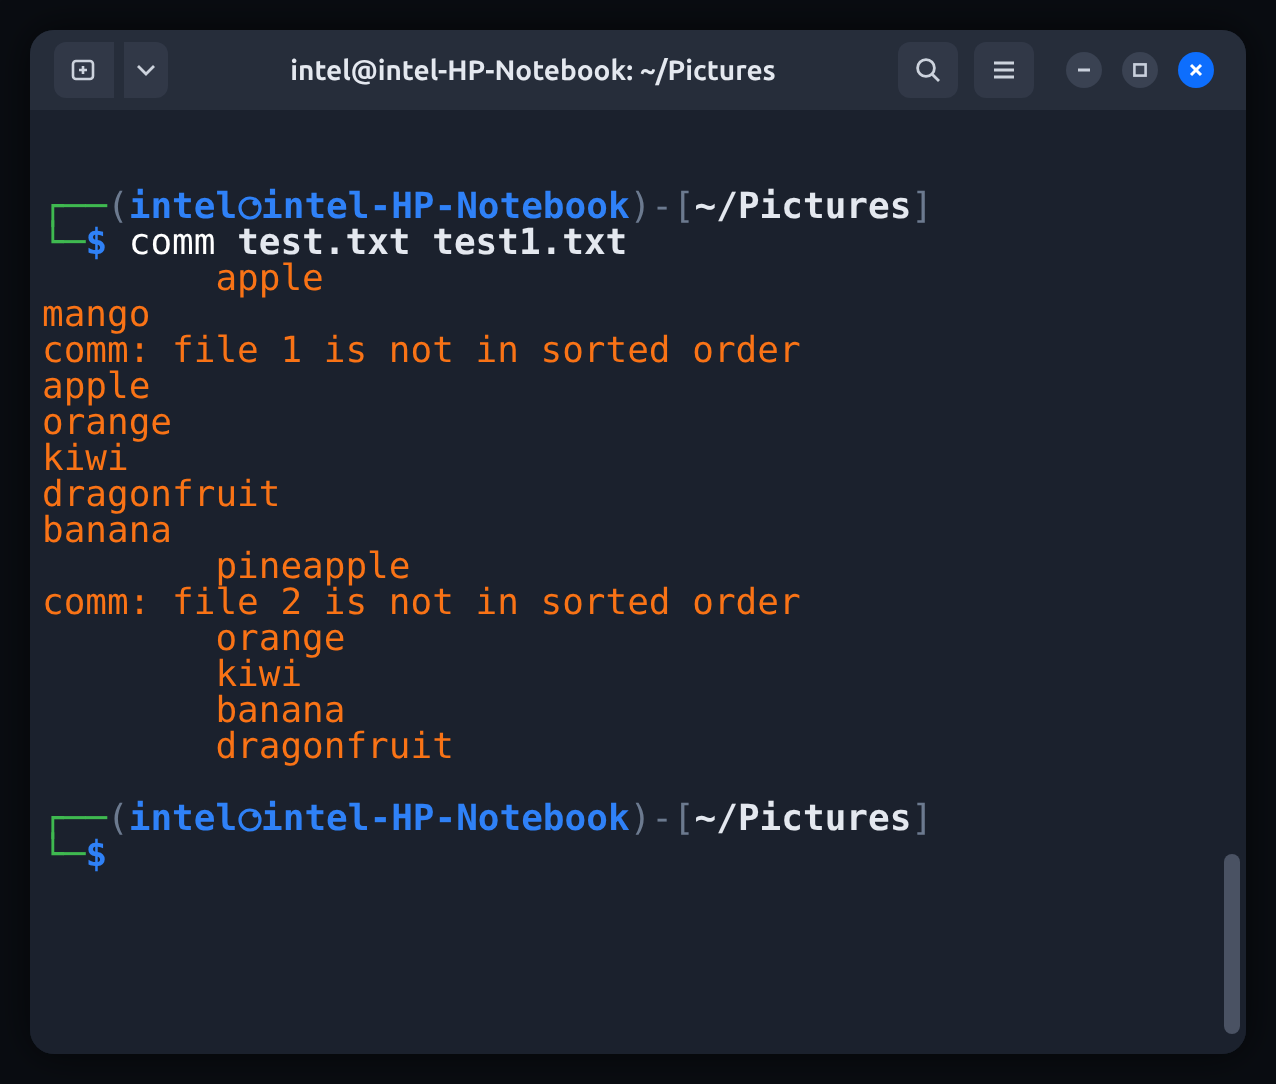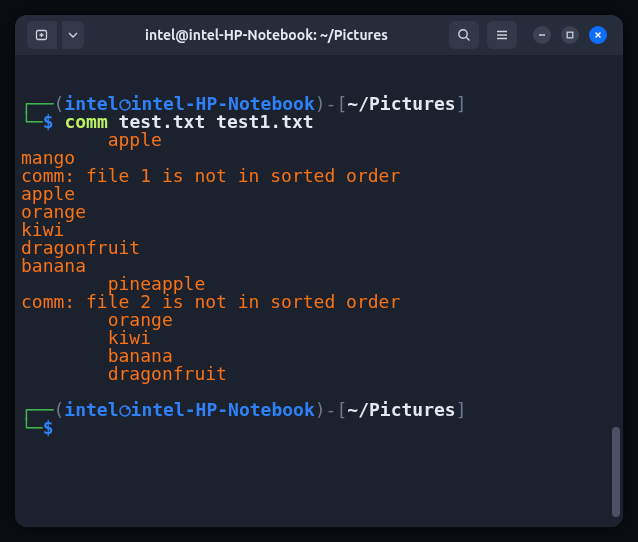--- a/index.html
+++ b/index.html
@@ -73,21 +73,21 @@
       font-size: 18px;
       line-height: 18px;
       color: #d0d5de;
       font-family: "DejaVu Sans Mono", "Liberation Mono", monospace;
       white-space: pre;
       position: relative;
       overflow: hidden;
     }
     .p-gray { color: #6c7a8f; }
     .p-blue { color: #2f81f7; font-weight: bold; }
-    .p-cmd { color: #bef264; font-weight: bold; }
+    .p-cmd { color: #ffffff; }
     .p-white { color: #e4e8ef; font-weight: bold; }
     .p-txt { color: #f97316; }
     .line { min-height: 18px; }
     .corner-top, .corner-bot {
       color: #3fb950;
     }
     .ring-icon {
       display: inline-block;
       width: 14px; height: 14px;
       vertical-align: -2px;

